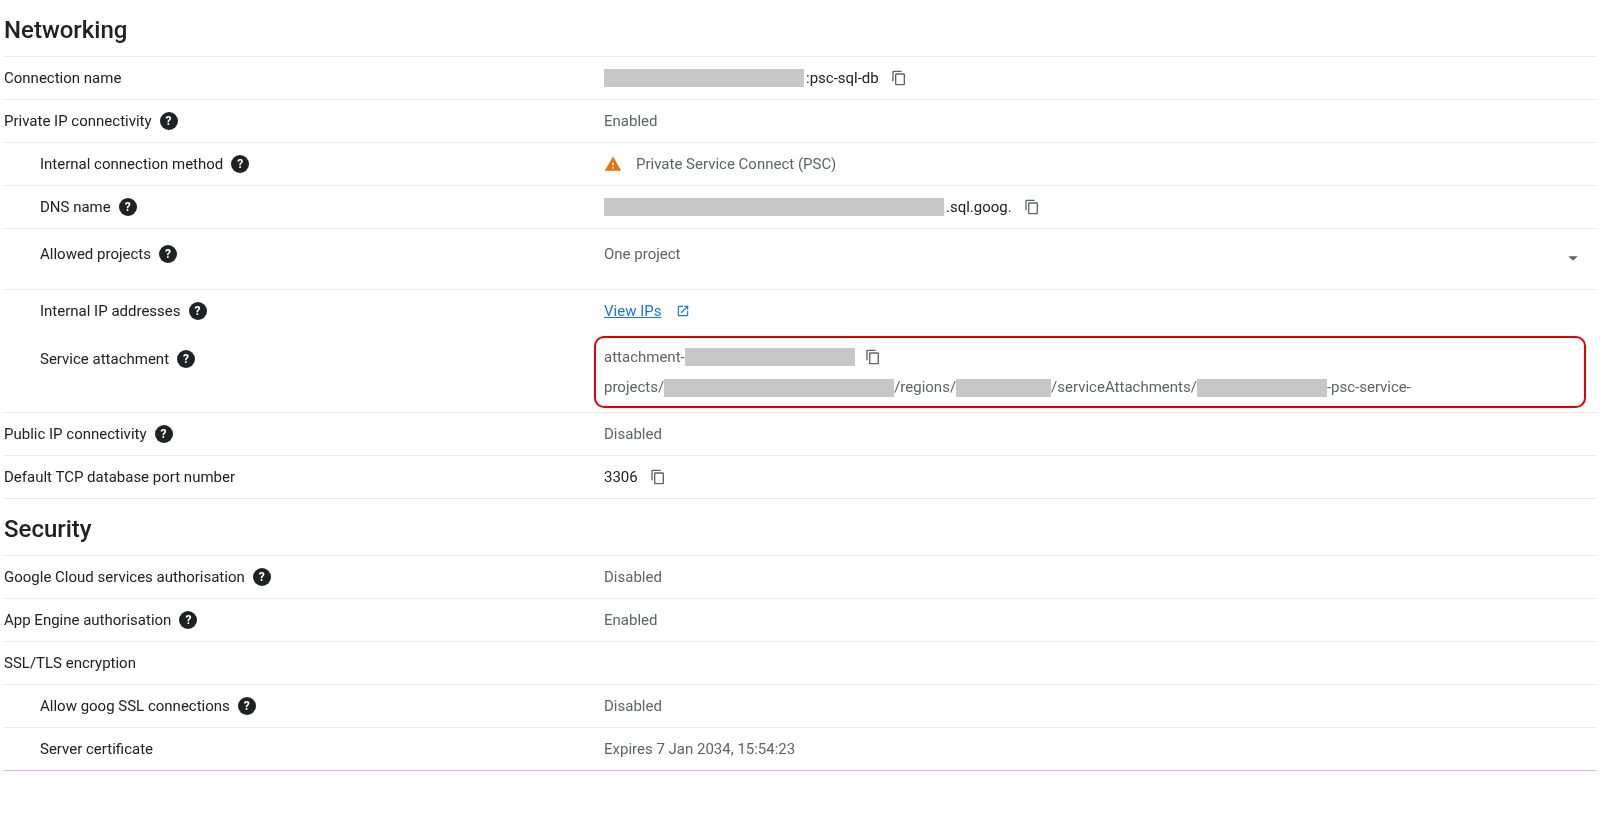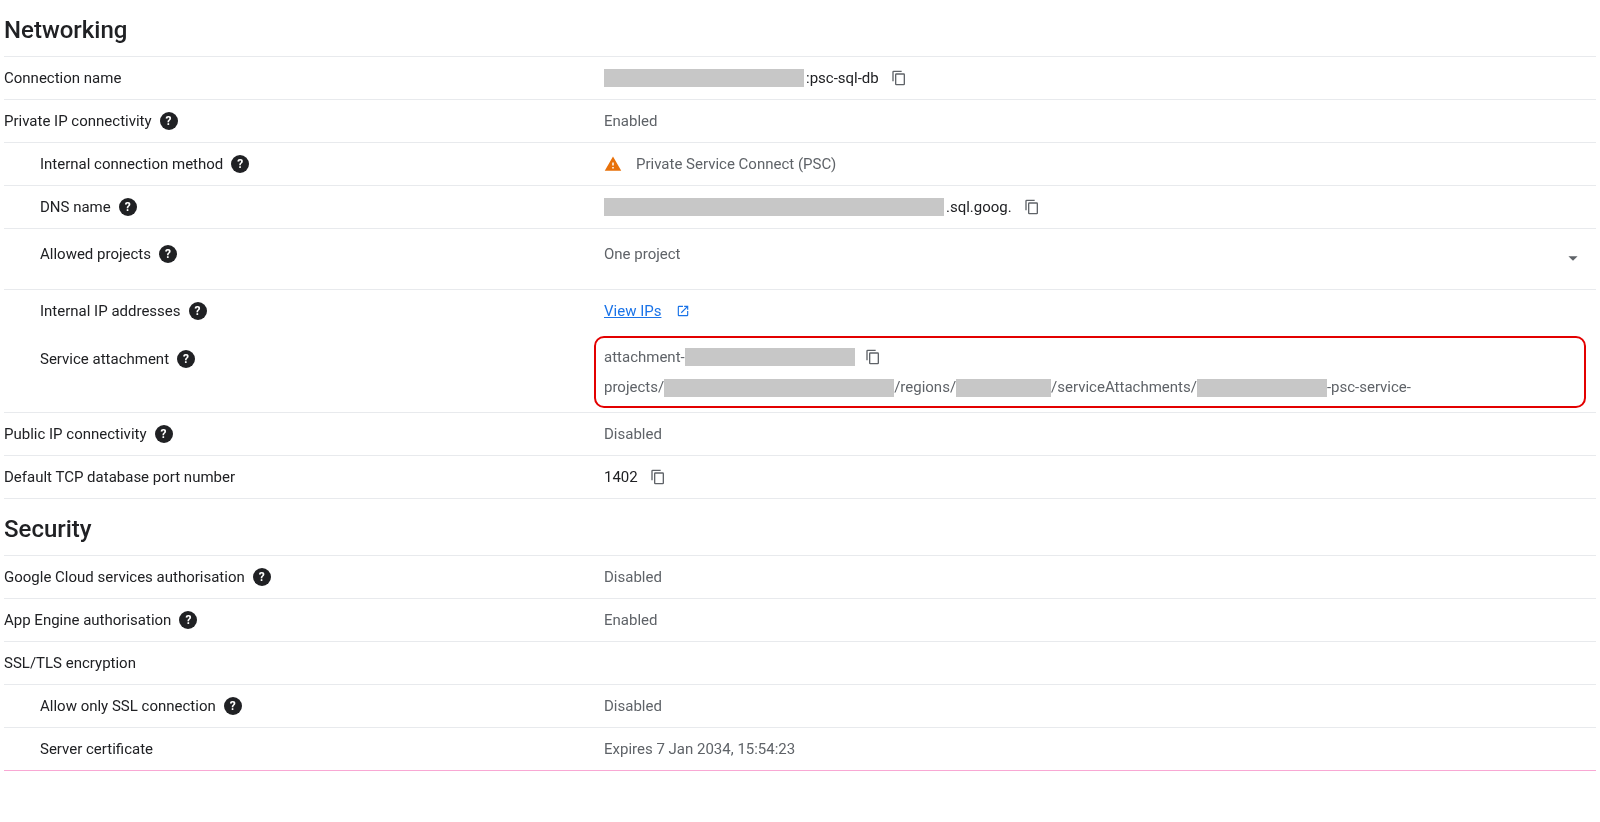--- a/index.html
+++ b/index.html
@@ -237,21 +237,21 @@
   <div class="value-cell">
     <span>Disabled</span>
   </div>
 </div>
 
 <div class="row" style="border-bottom:1px solid #e8eaed">
   <div class="label-cell">
     <span>Default TCP database port number</span>
   </div>
   <div class="value-cell">
-    <span class="value-dark">1402</span>
+    <span class="value-dark">3306</span>
     <span class="copy-icon">
       <svg viewBox="0 0 24 24" fill="currentColor">
           <path d="M16 1H4a2 2 0 0 0-2 2v14h2V3h12V1zm3 4H8a2 2 0 0 0-2 2v14a2 2 0 0 0 2 2h11a2 2 0 0 0 2-2V7a2 2 0 0 0-2-2zm0 16H8V7h11v14z"></path>
         </svg>
     </span>
   </div>
 </div>
 
 <h2 class="section-title" style="">Security</h2>
 
@@ -277,21 +277,21 @@
 
 <div class="row">
   <div class="label-cell">
     <span>SSL/TLS encryption</span>
   </div>
   <div class="value-cell"></div>
 </div>
 
 <div class="row">
   <div class="label-cell indent">
-    <span>Allow only SSL connection</span>
+    <span>Allow goog SSL connections</span>
     <span class="help-icon">?</span>
   </div>
   <div class="value-cell">
     <span>Disabled</span>
   </div>
 </div>
 
 <div class="row" style="border-bottom:1px solid #f9a8d4">
   <div class="label-cell indent">
     <span>Server certificate</span>

